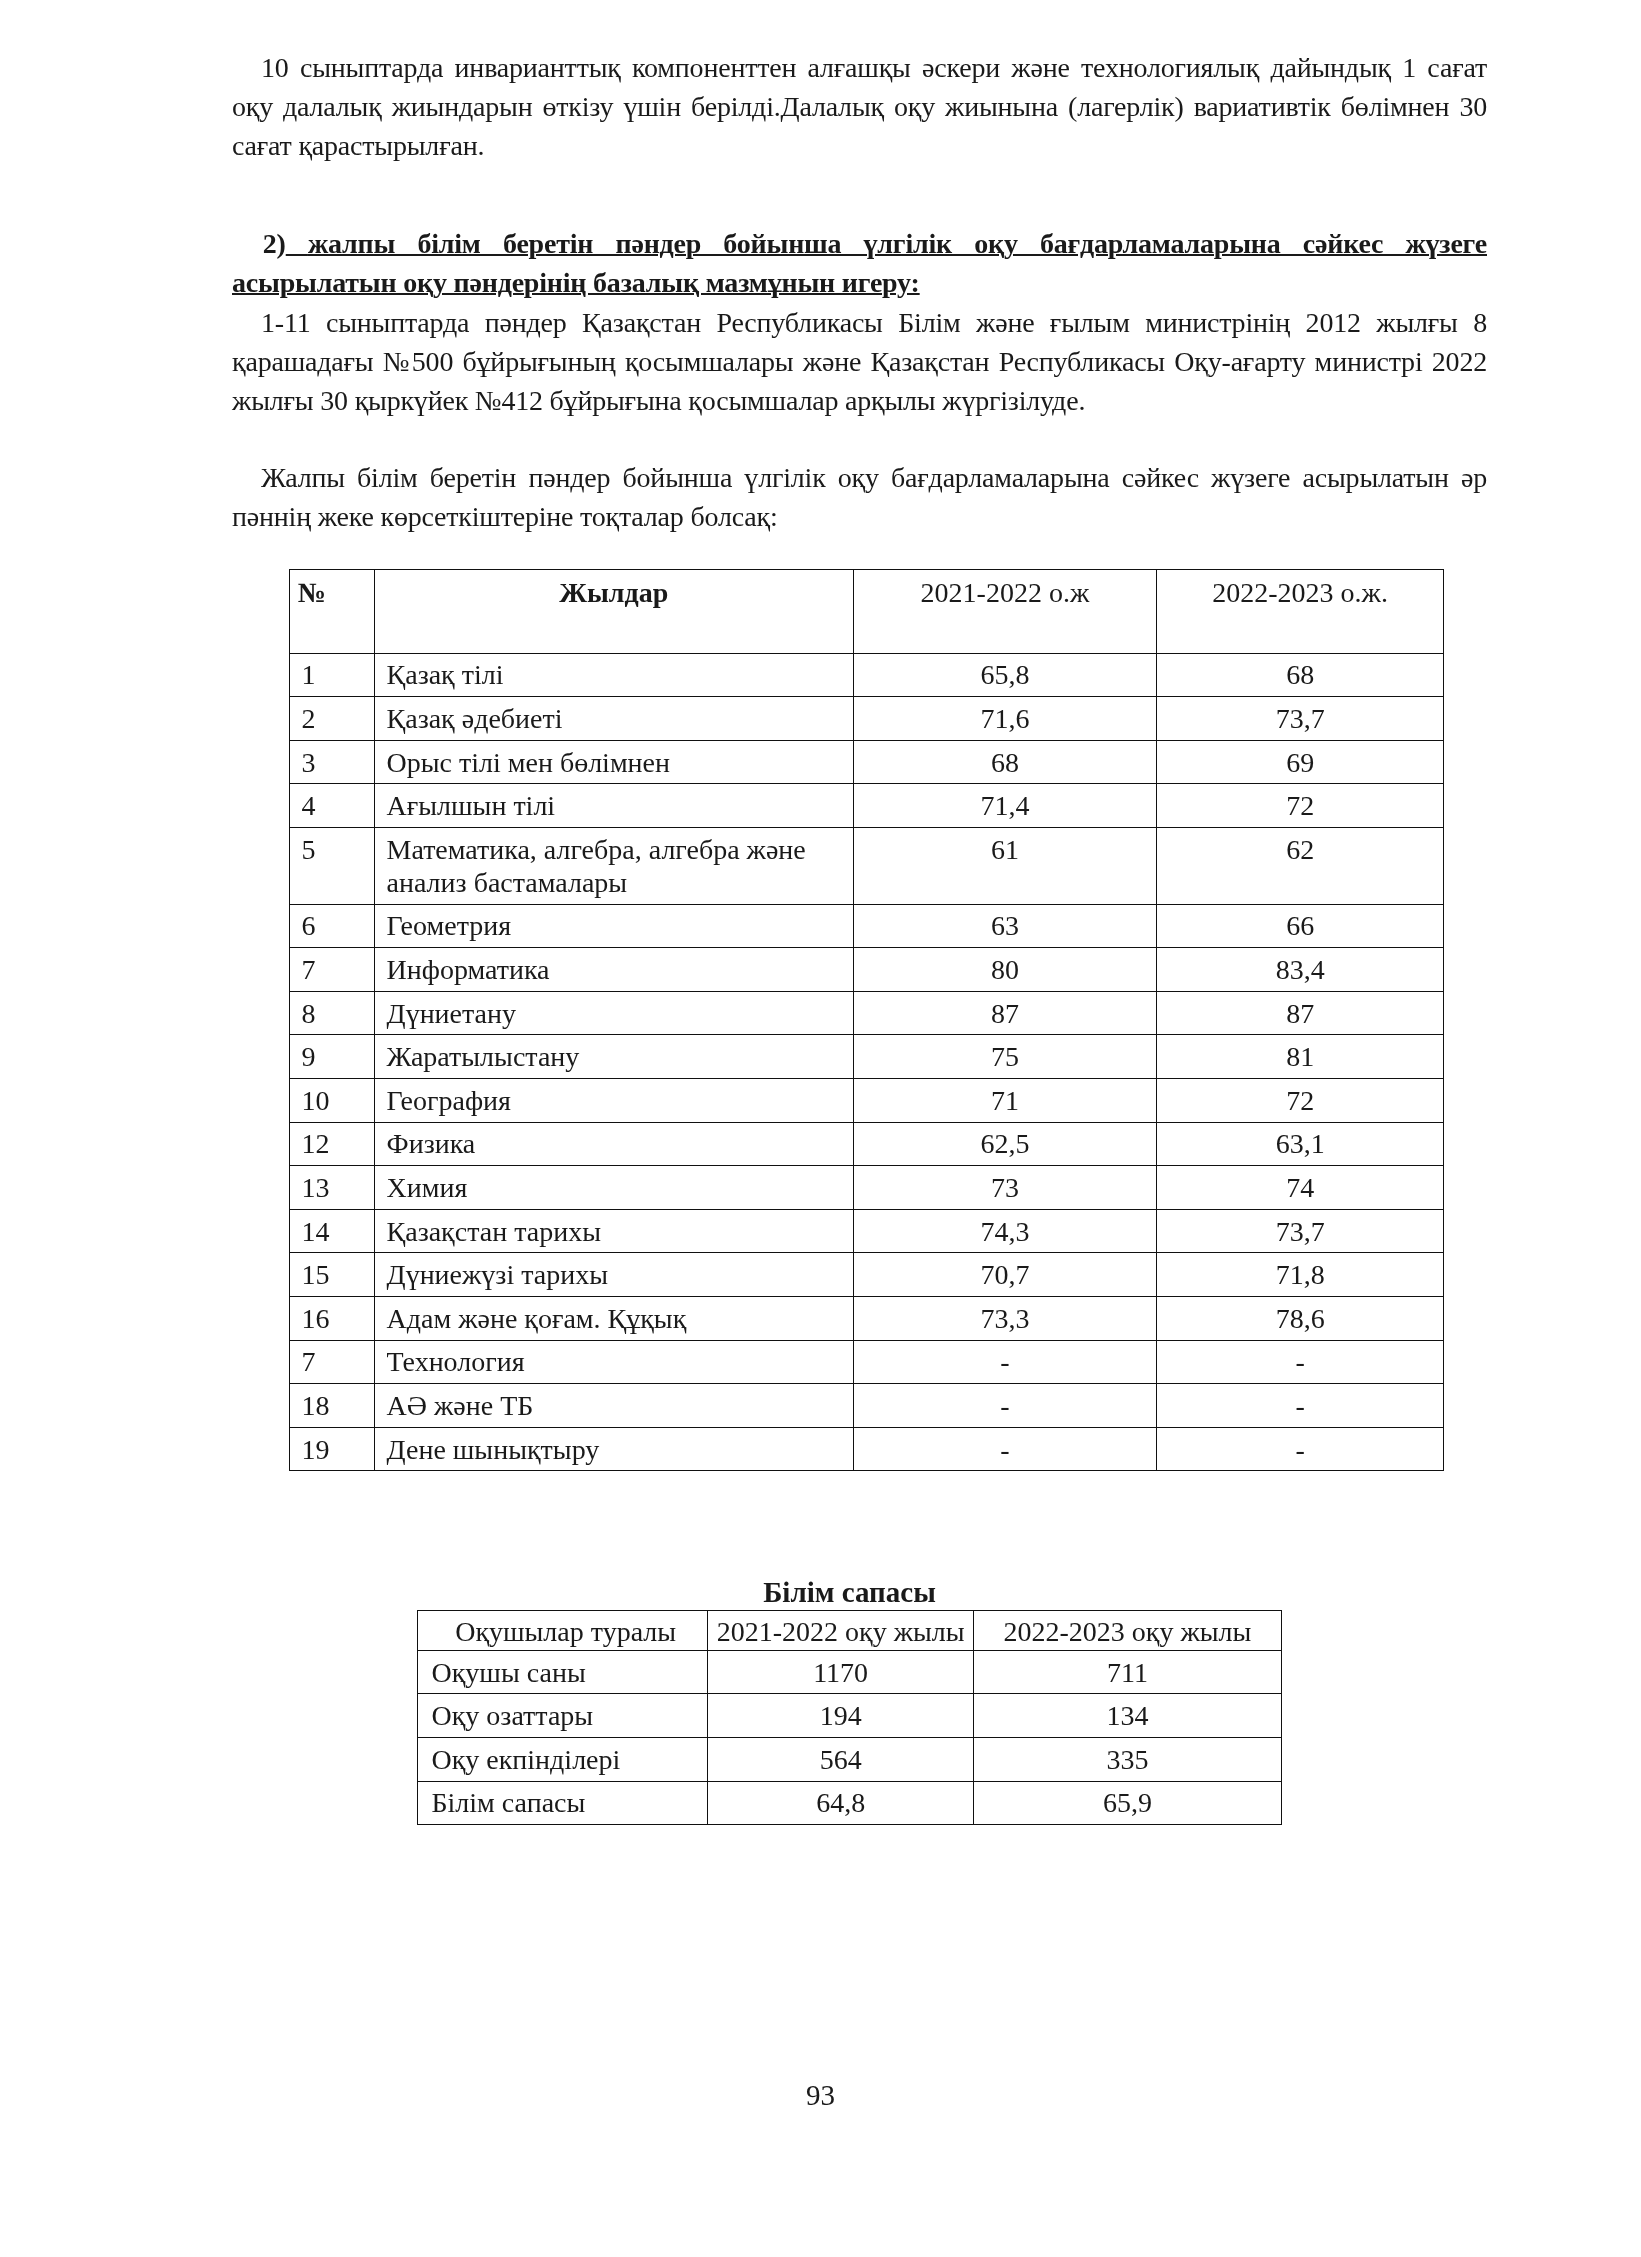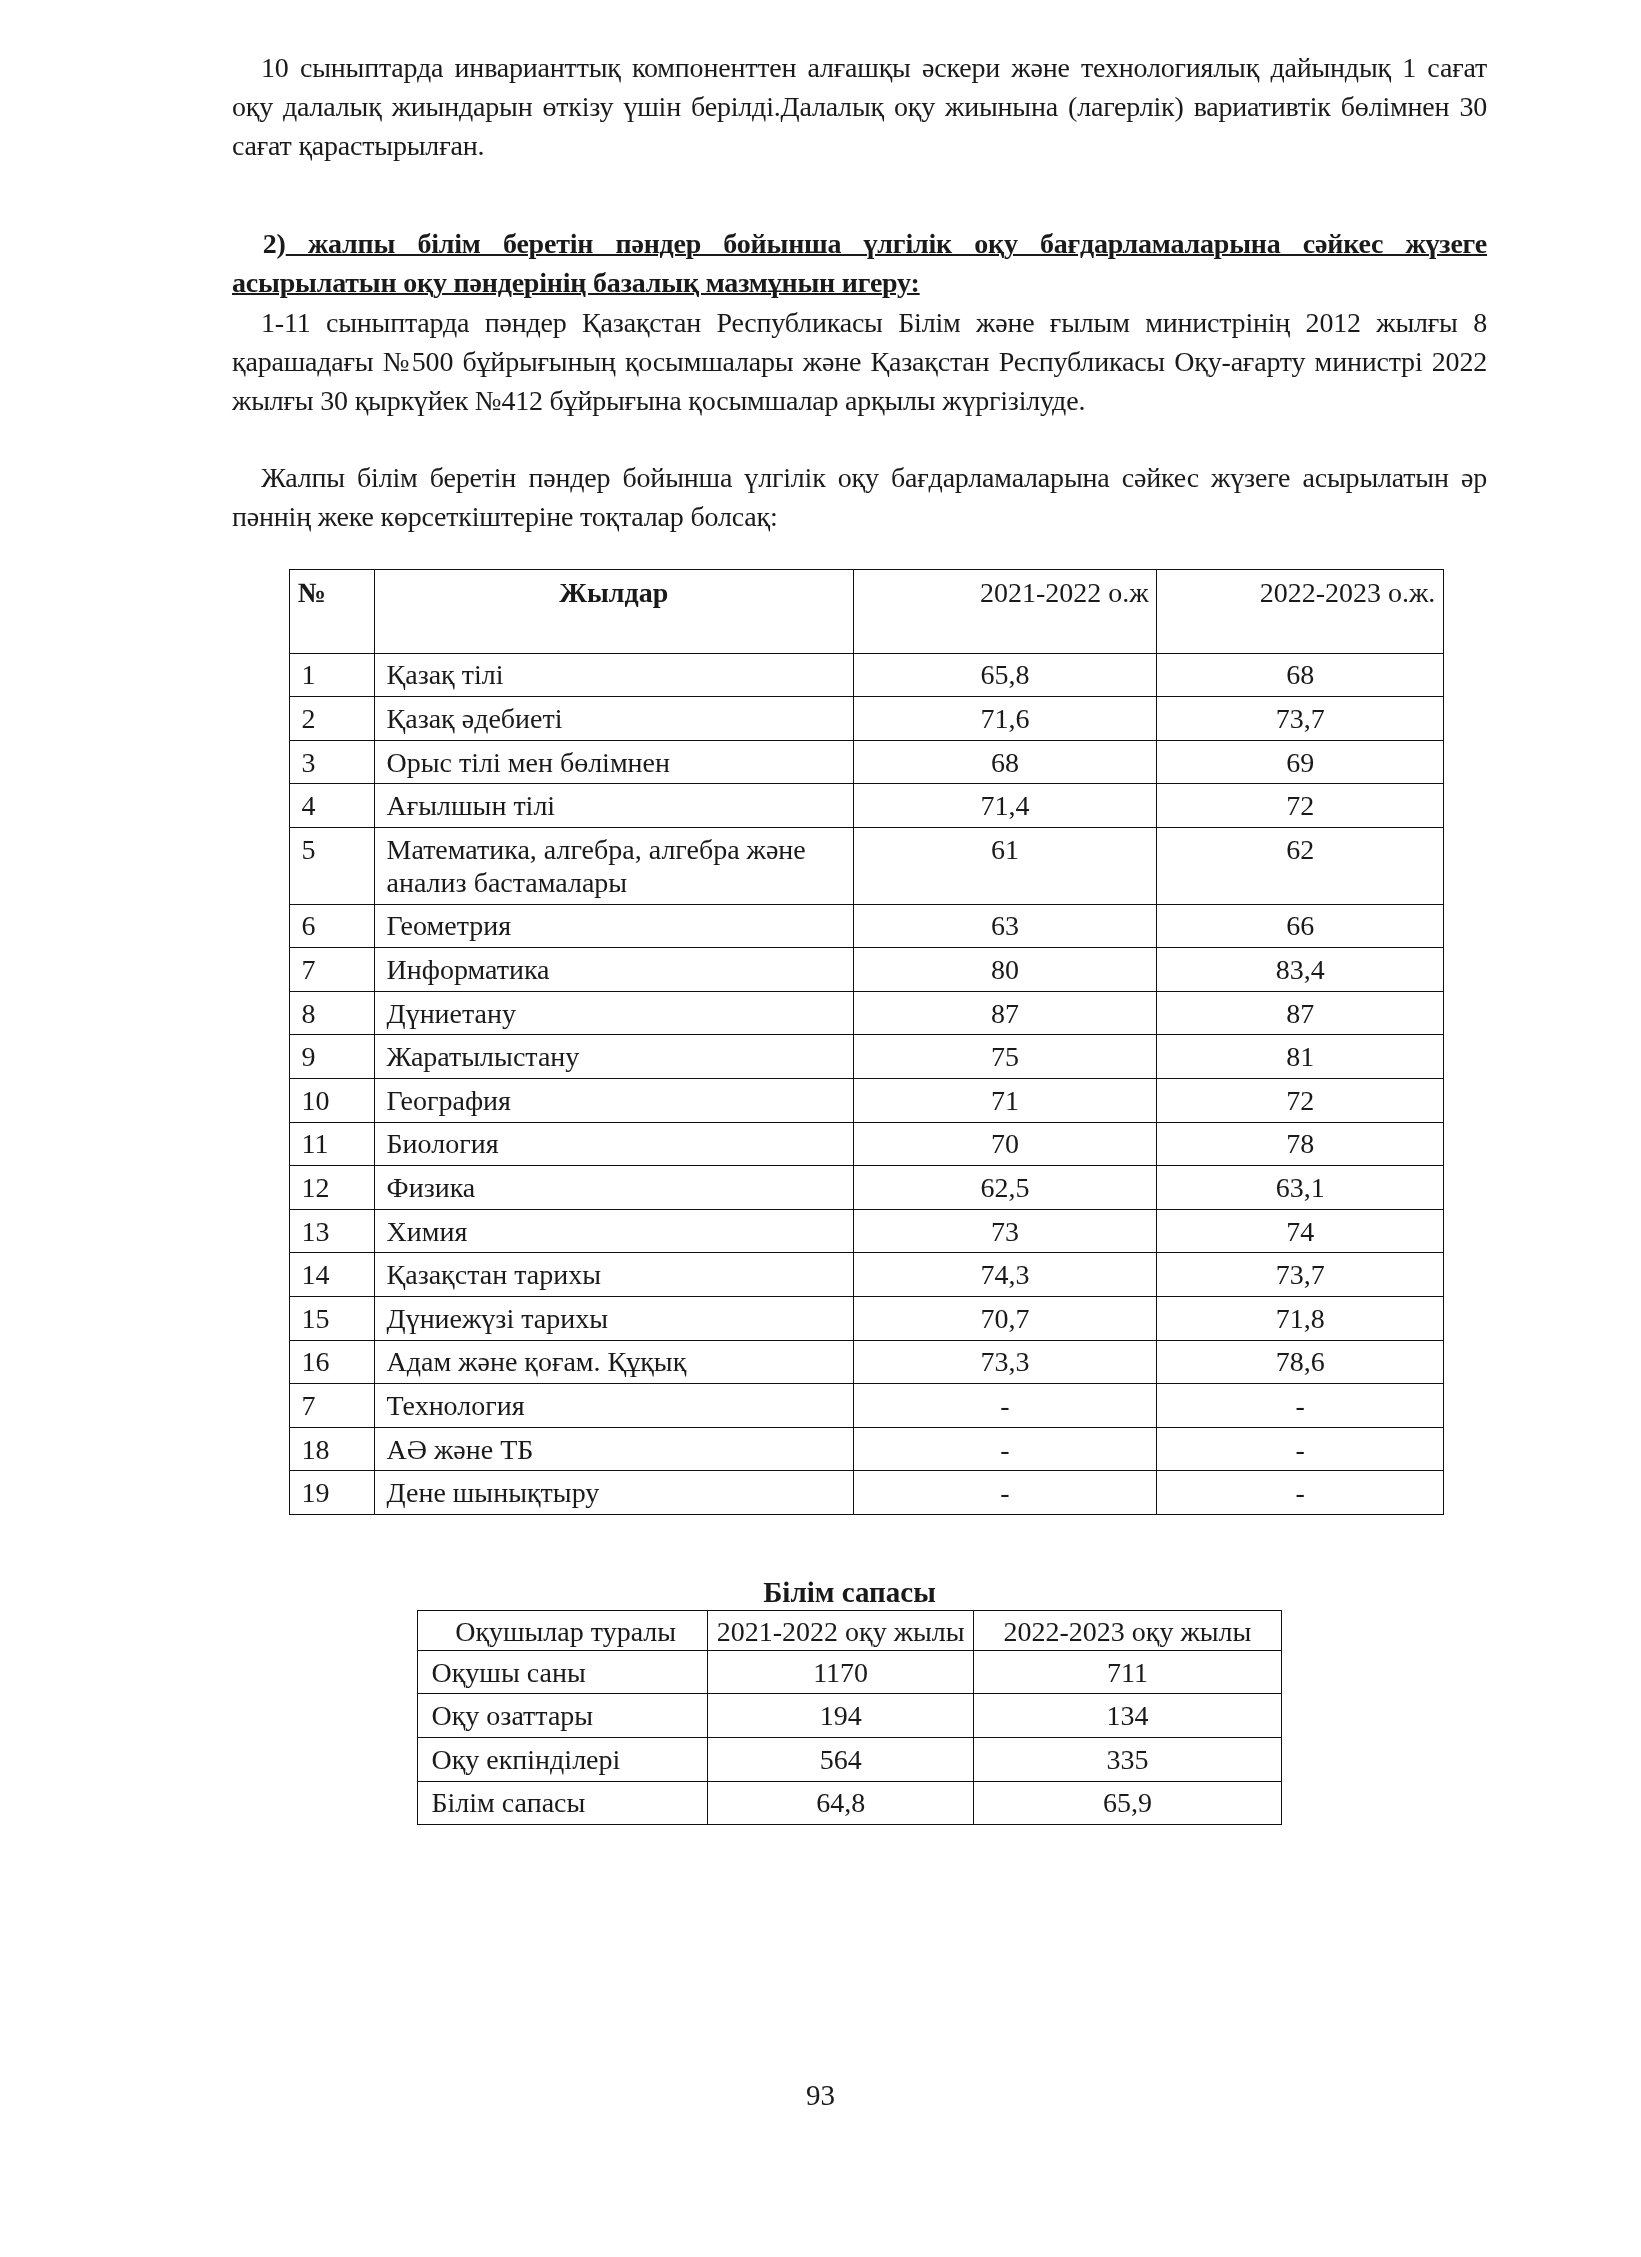--- a/index.html
+++ b/index.html
@@ -26,21 +26,21 @@
     vertical-align: top; padding: 5.8px 7.7px 3.9px 7.7px;
   }
   #main-table { left: 289px; top: 569px; width: 1155px; }
   #main-table col.c1 { width: 85px; }
   #main-table col.c2 { width: 479px; }
   #main-table col.c3 { width: 304px; }
   #main-table col.c4 { width: 287px; }
   #main-table thead th { height: 73px; }
   #main-table thead th.name-h { font-weight: bold; text-align: center; }
   #main-table thead th.num-h { font-weight: bold; text-align: left; }
-  #main-table thead th.yr { text-align: right; }
+  #main-table thead th.yr { text-align: center; }
   #main-table tbody td { height: 33px; padding-top: 4.8px; padding-bottom: 4.8px; }
   #main-table tbody td.idx { text-align: left; padding-left: 11.6px; }
   #main-table tbody td.subj { padding-left: 11.6px; }
   #main-table tbody td.val { text-align: center; }
   .caption {
     position: absolute; left: 417px; width: 865px; top: 1574px;
     text-align: center; font-weight: bold; font-size: 29px; line-height: 37px;
   }
   #quality-table { left: 417px; top: 1610px; width: 865px; }
   #quality-table col.q1 { width: 291px; }
@@ -141,26 +141,20 @@
           <td class="val">75</td>
           <td class="val">81</td>
         </tr>
         <tr>
           <td class="idx">10</td>
           <td class="subj">География</td>
           <td class="val">71</td>
           <td class="val">72</td>
         </tr>
         <tr>
-          <td class="idx">11</td>
-          <td class="subj">Биология</td>
-          <td class="val">70</td>
-          <td class="val">78</td>
-        </tr>
-        <tr>
           <td class="idx">12</td>
           <td class="subj">Физика</td>
           <td class="val">62,5</td>
           <td class="val">63,1</td>
         </tr>
         <tr>
           <td class="idx">13</td>
           <td class="subj">Химия</td>
           <td class="val">73</td>
           <td class="val">74</td>

